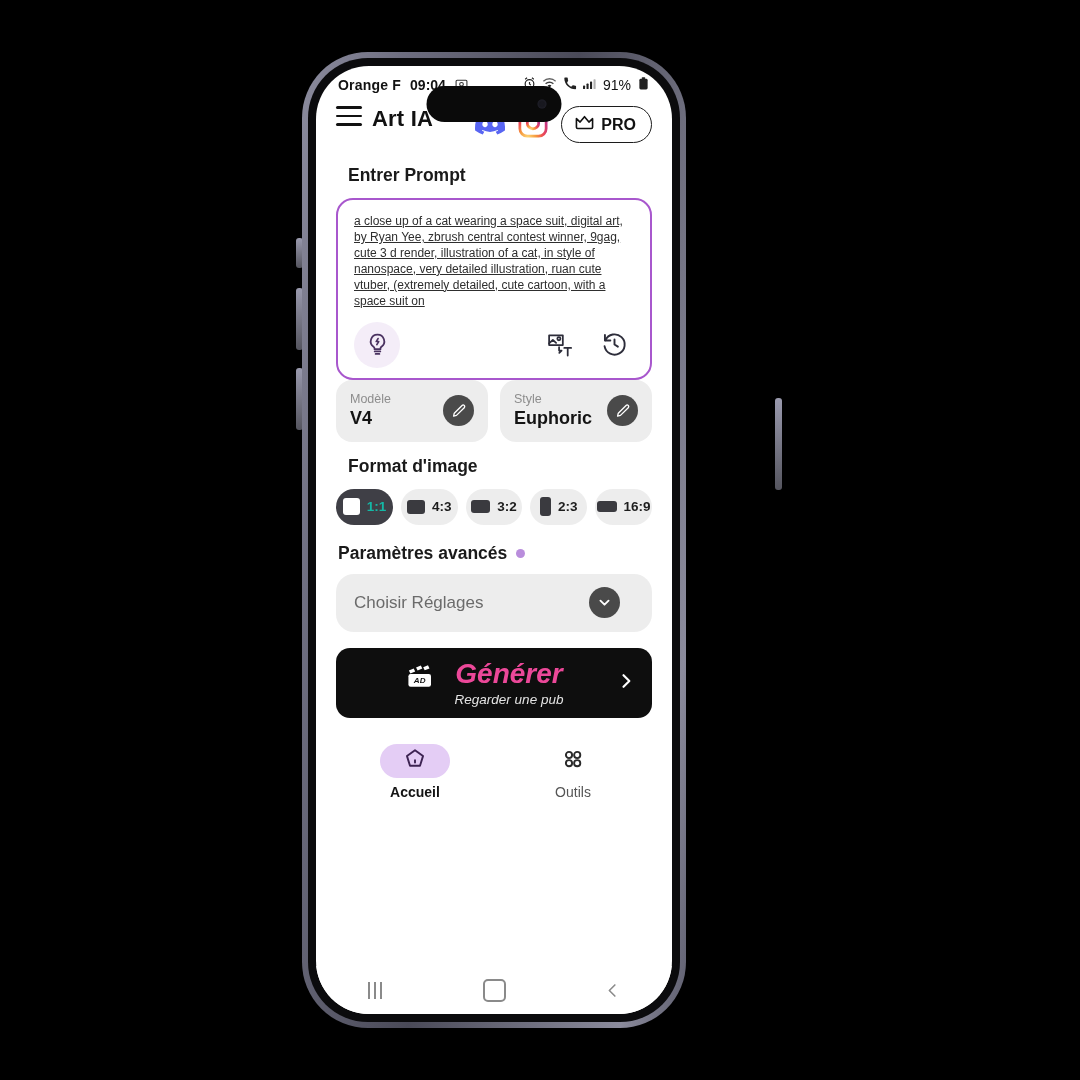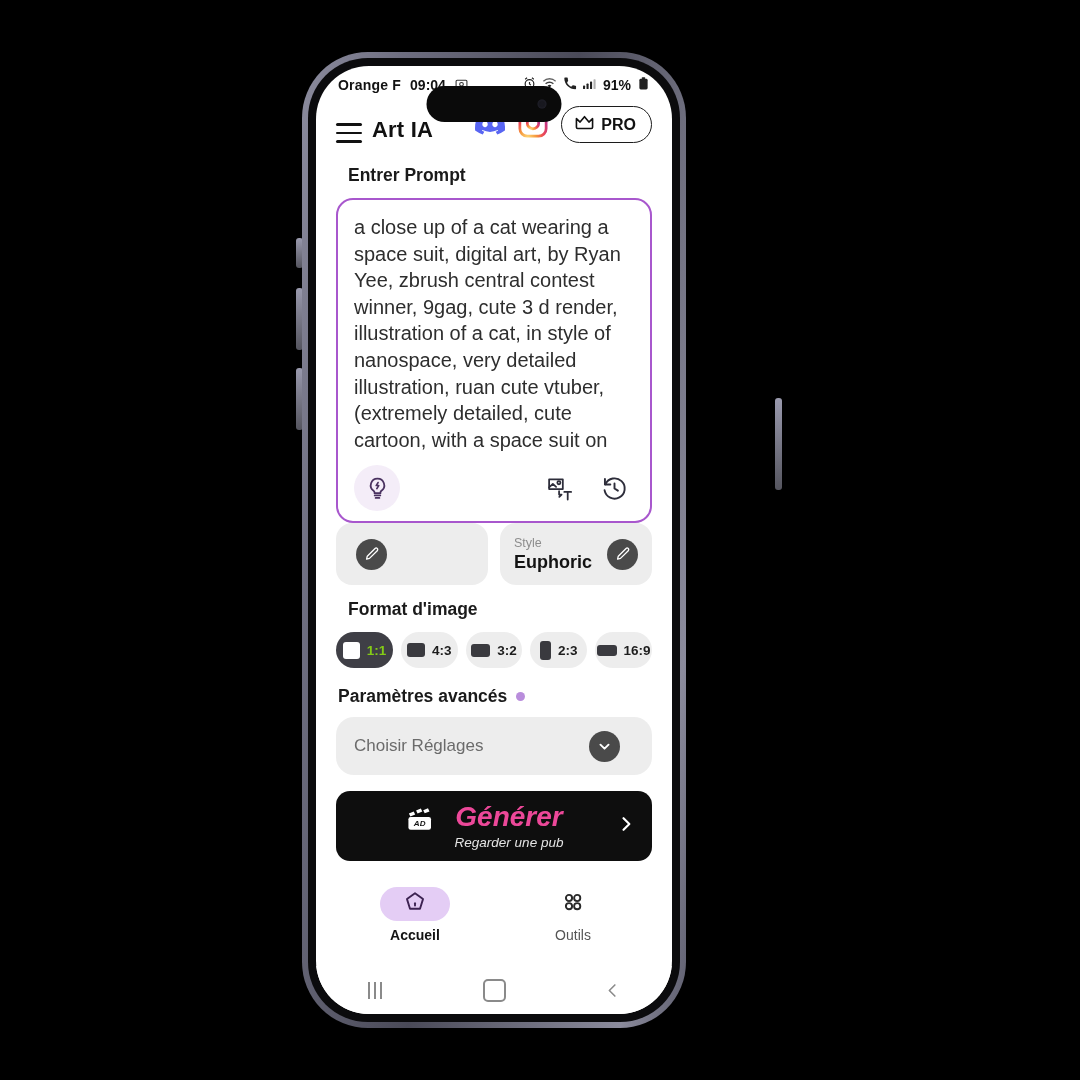--- a/index.html
+++ b/index.html
@@ -49,40 +49,40 @@
     padding:4px 22px 0 22px;
     box-sizing:border-box;
     font-size:14px;font-weight:bold;color:#121212;
     z-index:3;
   }
   #status-left{display:flex;align-items:center;gap:9px;}
   #carrier{letter-spacing:.2px;}
   #clock{font-weight:bold;}
   #status-right{margin-left:auto;display:flex;align-items:center;gap:6px;}
   .sicon{display:block;}
-  #battery-pct{font-size:14px;font-weight:bold;}
+  #battery-pct{font-size:14px;font-weight:normal;}
 
   
   #dynamic-island{
     position:absolute;
     left:50%;transform:translateX(-50%);
     top:20px;
     width:135px;height:36px;
     background:#0a0a0a;border-radius:22px;
     z-index:6;
   }
   #island-camera{
     position:absolute;right:15px;top:50%;transform:translateY(-50%);
     width:9px;height:9px;border-radius:50%;
     background:#18181f;box-shadow:inset 0 0 2px #2b2b38;
   }
 
   
   #app-header{
-    display:flex;align-items:flex-end;
+    display:flex;align-items:flex-start;
     padding:6px 20px 8px 20px;
     gap:10px;
     position:relative;z-index:4;
   }
   #menu-icon{width:26px;height:20px;display:flex;flex-direction:column;justify-content:space-between;cursor:pointer;}
   #menu-icon span{display:block;height:2.6px;background:#111;border-radius:2px;}
   #app-title{font-size:22px;font-weight:600;color:#111;letter-spacing:.2px;}
   #header-right{margin-left:auto;display:flex;align-items:center;gap:13px;}
   #pro-button{
     display:flex;align-items:center;gap:6px;
@@ -98,22 +98,22 @@
   #advanced-title-row{display:flex;align-items:center;gap:9px;margin:18px 0 10px 2px;}
   #advanced-dot{width:9px;height:9px;border-radius:50%;background:#b98ddc;}
 
   
   #prompt-box{
     border:2px solid #a857cd;border-radius:17px;
     background:#fff;padding:14px 16px 10px 16px;
     box-sizing:border-box;
   }
   #prompt-text{
-    font-size:20px;line-height:1.33;color:#2e2e2e;
-    white-space:pre-line;margin:0 0 4px 0;
+    font-size:12px;line-height:1.33;color:#2e2e2e;
+    white-space:pre-line;margin:0 0 4px 0;text-decoration:underline;
   }
   #prompt-actions{display:flex;align-items:center;margin-top:12px;}
   #idea-button{
     width:46px;height:46px;border-radius:50%;
     background:#f4edf8;display:flex;align-items:center;justify-content:center;cursor:pointer;
   }
   #prompt-actions-right{margin-left:auto;display:flex;align-items:center;gap:28px;padding-right:6px;}
   .prompt-action-icon{cursor:pointer;display:flex;align-items:center;justify-content:center;}
 
   
@@ -132,21 +132,21 @@
   }
 
   
   #aspect-row{display:flex;gap:8px;}
   .aspect-chip{
     flex:1;display:flex;align-items:center;justify-content:center;gap:7px;
     background:#ededed;border-radius:19px;height:36px;cursor:pointer;
   }
   .aspect-chip.active{background:#3f3f46;}
   .aspect-label{font-size:13.5px;font-weight:600;color:#1d1d1d;}
-  .aspect-chip.active .aspect-label{color:#84cc16;text-align:right;}
+  .aspect-chip.active .aspect-label{color:#14b8a6;text-align:right;}
   .aspect-glyph{background:#3a3a3f;flex:none;}
   .aspect-chip.active .aspect-glyph{background:#fff;}
 
   
   #settings-dropdown{
     background:#ededed;border-radius:18px;
     height:58px;display:flex;align-items:center;
     padding:0 32px 0 18px;box-sizing:border-box;cursor:pointer;
   }
   #settings-dropdown-label{font-size:17px;color:#6b6b6b;flex:1;}
@@ -327,20 +327,24 @@
                 <path d="M12 7.6V12l3 1.9"></path>
               </svg>
             </span>
           </div>
         </div>
       </div>
 
 
       <div id="model-style-row">
         <div class="select-card">
+          <div class="select-card-text">
+            <div class="select-card-label">Modèle</div>
+            <div class="select-card-value">V4</div>
+          </div>
           <div class="edit-circle">
             <svg width="16" height="16" viewBox="0 0 24 24" fill="none" stroke="#fff" stroke-width="2" stroke-linecap="round" stroke-linejoin="round">
               <path d="M16.6 3.7a2.3 2.3 0 0 1 3.3 3.3L8.2 18.6l-4.3 1 1-4.3z"></path>
             </svg>
           </div>
         </div>
         <div class="select-card">
           <div class="select-card-text">
             <div class="select-card-label">Style</div>
             <div class="select-card-value">Euphoric</div>

